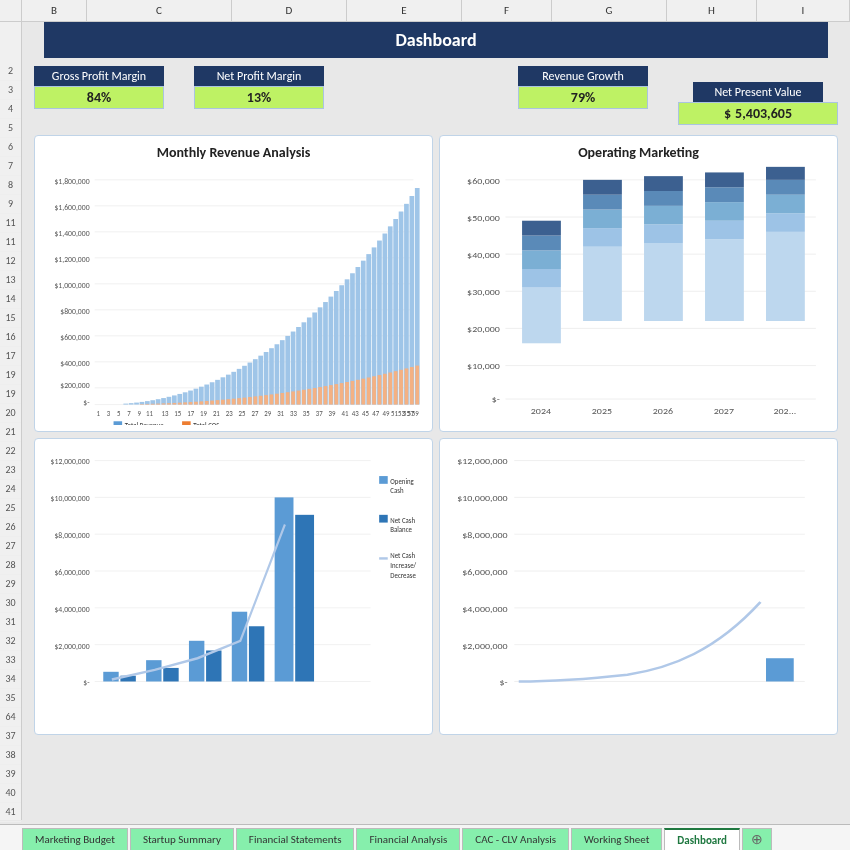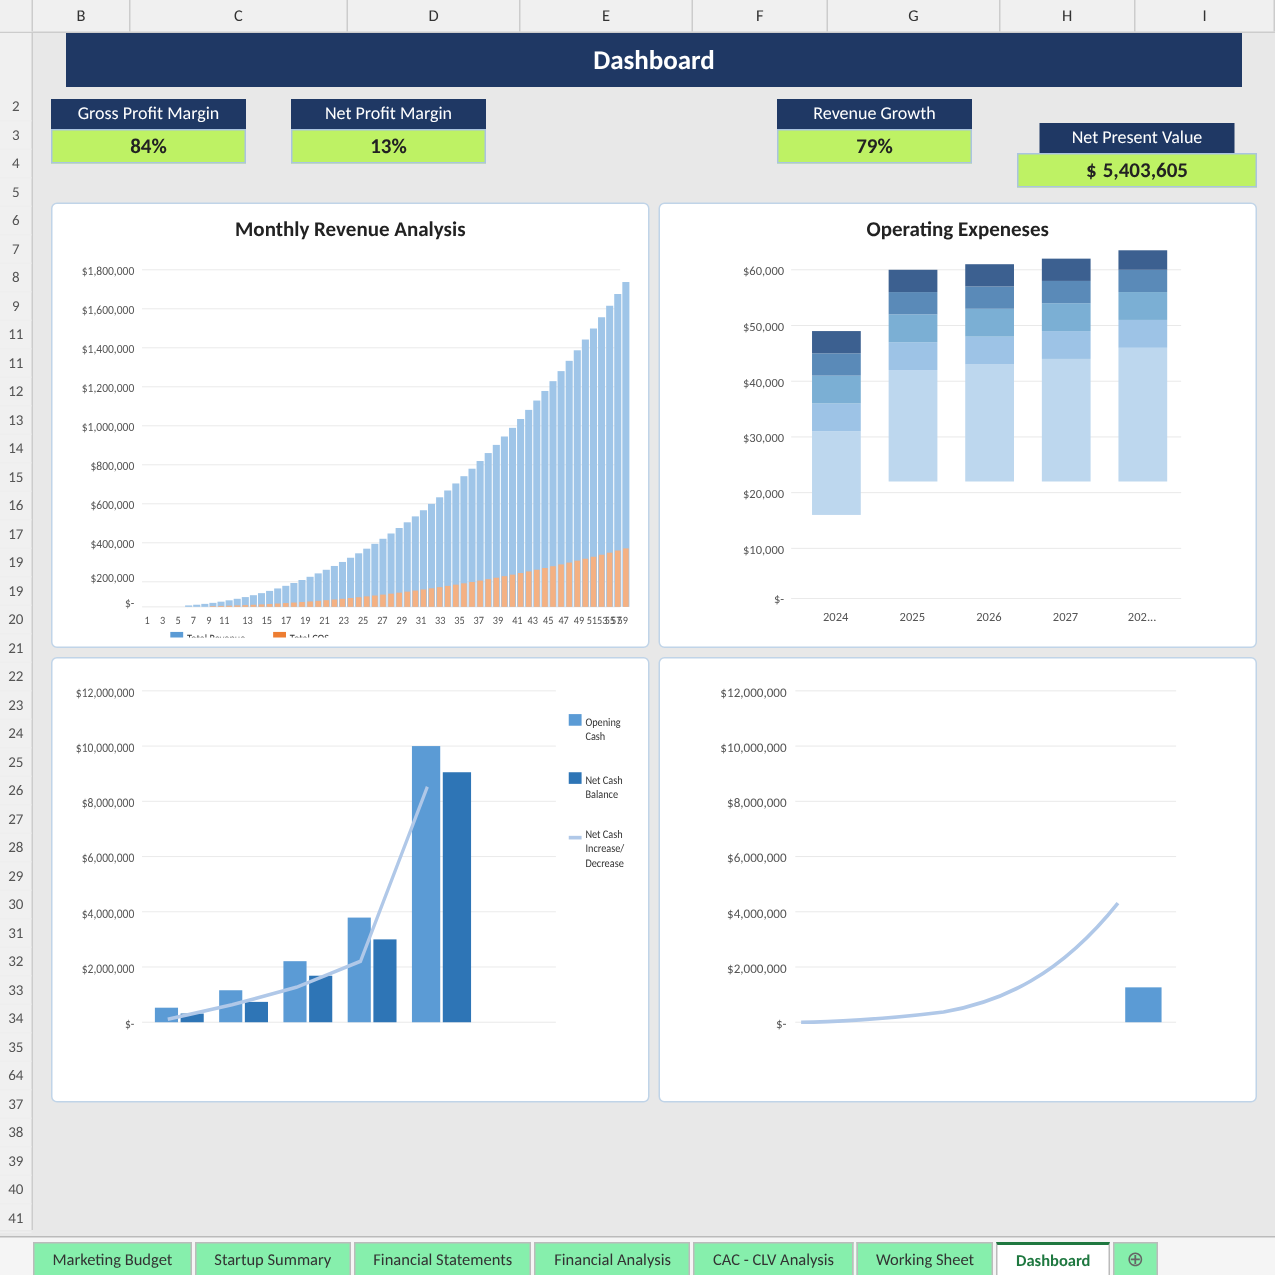--- a/index.html
+++ b/index.html
@@ -109,21 +109,20 @@
       height: 600px;
     }
     .chart-box {
       background: white;
       border: 1px solid #c0d4e8;
       border-radius: 4px;
       padding: 8px 10px 6px 10px;
       display: flex;
       flex-direction: column;
       overflow: hidden;
-      align-items: center;
     }
     .chart-title {
       font-size: 14px;
       font-weight: bold;
       text-align: center;
       margin-bottom: 4px;
       color: #222;
     }
     .chart-area {
       flex: 1;
@@ -435,21 +434,21 @@
 
             <rect x="80" y="276" width="10" height="6" fill="#5b9bd5"></rect>
             <text x="93" y="283" font-size="8" fill="#333">Total Revenue</text>
             <rect x="160" y="276" width="10" height="6" fill="#ed7d31"></rect>
             <text x="173" y="283" font-size="8" fill="#333">Total COS</text>
           </svg>
         </div>
       </div>
 
       <div class="chart-box">
-        <div class="chart-title">Operating Expeneses</div>
+        <div class="chart-title">Operating Marketing</div>
         <div class="chart-area">
           <svg width="100%" height="100%" viewBox="0 0 340 280" preserveAspectRatio="none">
 
             <text x="45" y="20" font-size="9" text-anchor="end" fill="#555">$60,000</text>
             <text x="45" y="60" font-size="9" text-anchor="end" fill="#555">$50,000</text>
             <text x="45" y="100" font-size="9" text-anchor="end" fill="#555">$40,000</text>
             <text x="45" y="140" font-size="9" text-anchor="end" fill="#555">$30,000</text>
             <text x="45" y="180" font-size="9" text-anchor="end" fill="#555">$20,000</text>
             <text x="45" y="220" font-size="9" text-anchor="end" fill="#555">$10,000</text>
             <text x="45" y="255" font-size="9" text-anchor="end" fill="#555">$-</text>

